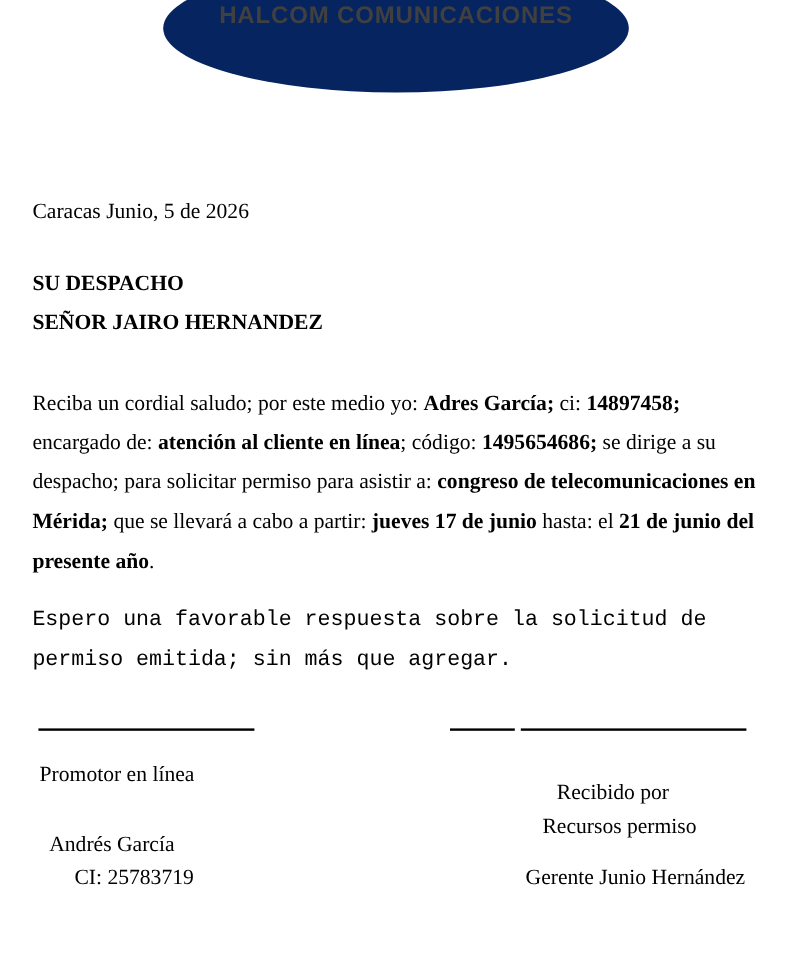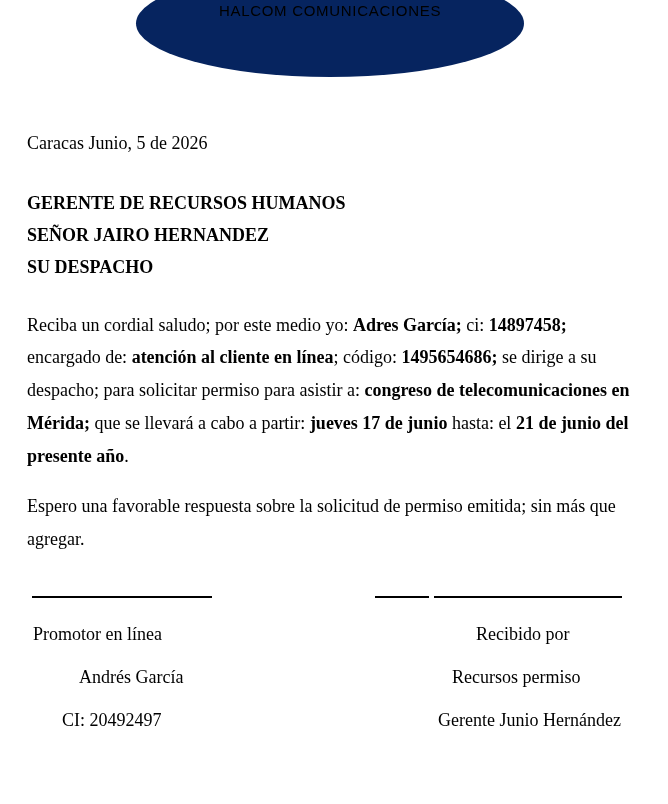--- a/index.html
+++ b/index.html
@@ -30,63 +30,64 @@
     height: 107px;
     border-radius: 50%;
     background: #06245f;
   }
   .logo-title {
     position: absolute;
     left: 136px;
     top: 2px;
     width: 388px;
     text-align: center;
-    color: #000000;
+    color: #404040;
     font-family: "Liberation Sans", "DejaVu Sans", sans-serif;
-    font-weight: normal;
-    font-size: 15px;
+    font-weight: bold;
+    font-size: 20px;
     letter-spacing: 0.7px;
     white-space: nowrap;
   }
 
   
   .page {
     padding: 0 27px 0 27px;
   }
 
   .date-line {
     font-size: 18px;
-    margin-top: 33px;
+    margin-top: 66px;
     line-height: 1.2;
   }
 
   .recipient-block {
     margin-top: 32px;
     font-weight: bold;
     font-size: 18px;
     line-height: 1.78;
   }
   .recipient-block .rline {
     display: block;
     white-space: nowrap;
   }
 
   .body-paragraph {
-    margin-top: 26px;
+    margin-top: 36px;
     font-size: 18px;
     line-height: 1.82;
     text-align: left;
   }
   .body-paragraph b { font-weight: bold; }
 
   .closing-paragraph {
     margin-top: 8px;
     font-size: 18px;
     line-height: 1.82;
     max-width: 600px;
+    font-family: Liberation Mono, monospace;
   }
 
   
   .signature-area {
     position: relative;
     margin-top: 34px;
     height: 170px;
     text-align: center;
   }
   .sig-rule {
@@ -97,56 +98,55 @@
   .sig-rule-left   { left: 5px;   top: 6px;  width: 180px; }
   .sig-rule-right-a{ left: 348px; top: 6px;  width: 54px;  }
   .sig-rule-right-b{ left: 407px; top: 6px;  width: 188px; }
 
   .sig-cell {
     position: absolute;
     font-size: 18px;
     white-space: nowrap;
   }
   .sig-left-role   { left: 6px;   top: 34px; }
-  .sig-left-name   { left: 14px;  top: 77px; margin-left: 38px; }
+  .sig-left-name   { left: 14px;  top: 92px; }
   .sig-left-id     { left: 35px;  top: 120px; }
 
-  .sig-right-role  { left: 437px; top: 34px; margin-left: 12px; }
+  .sig-right-role  { left: 437px; top: 49px; }
   .sig-right-dept  { left: 425px; top: 77px; }
   .sig-right-name  { left: 411px; top: 120px; }
 </style>
 </head>
 <body>
 
 <div class="letterhead">
   <div class="logo-ellipse"></div>
   <div class="logo-title">HALCOM COMUNICACIONES</div>
 </div>
 
 <div class="page">
 
   <div class="date-line">Caracas Junio, 5 de 2026</div>
 
   <div class="recipient-block">
-    <span class="rline">GERENTE DE RECURSOS HUMANOS</span>
+    <span class="rline">SU DESPACHO</span>
     <span class="rline">SEÑOR JAIRO HERNANDEZ</span>
-    <span class="rline">SU DESPACHO</span>
   </div>
 
   <p class="body-paragraph"><span>Reciba un cordial saludo; por este medio yo: </span><b>Adres García;</b><span> ci: </span><b>14897458;</b><span> encargado de: </span><b>atención al cliente en línea</b><span>; código: </span><b>1495654686;</b><span> se dirige a su despacho; para solicitar permiso para asistir a: </span><b>congreso de telecomunicaciones en Mérida;</b><span> que se llevará a cabo a partir: </span><b>jueves 17 de junio</b><span> hasta: el </span><b>21 de junio del presente año</b><span>.</span></p>
 
   <p class="closing-paragraph">Espero una favorable respuesta sobre la solicitud de permiso emitida; sin más que agregar.</p>
 
   <div class="signature-area">
     <div class="sig-rule sig-rule-left"></div>
     <div class="sig-rule sig-rule-right-a"></div>
     <div class="sig-rule sig-rule-right-b"></div>
 
     <div class="sig-cell sig-left-role">Promotor en línea</div>
     <div class="sig-cell sig-left-name">Andrés García</div>
-    <div class="sig-cell sig-left-id">CI: 20492497</div>
+    <div class="sig-cell sig-left-id">CI: 25783719</div>
 
     <div class="sig-cell sig-right-role">Recibido por</div>
     <div class="sig-cell sig-right-dept">Recursos permiso</div>
     <div class="sig-cell sig-right-name">Gerente Junio Hernández</div>
   </div>
 
 </div>
 
 </body></html>

